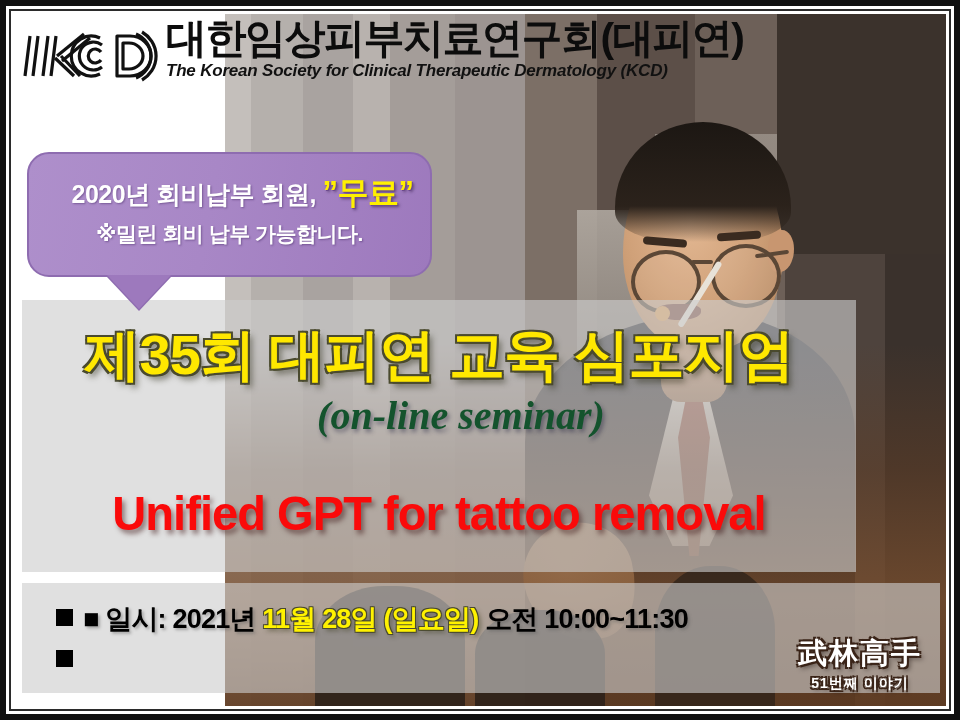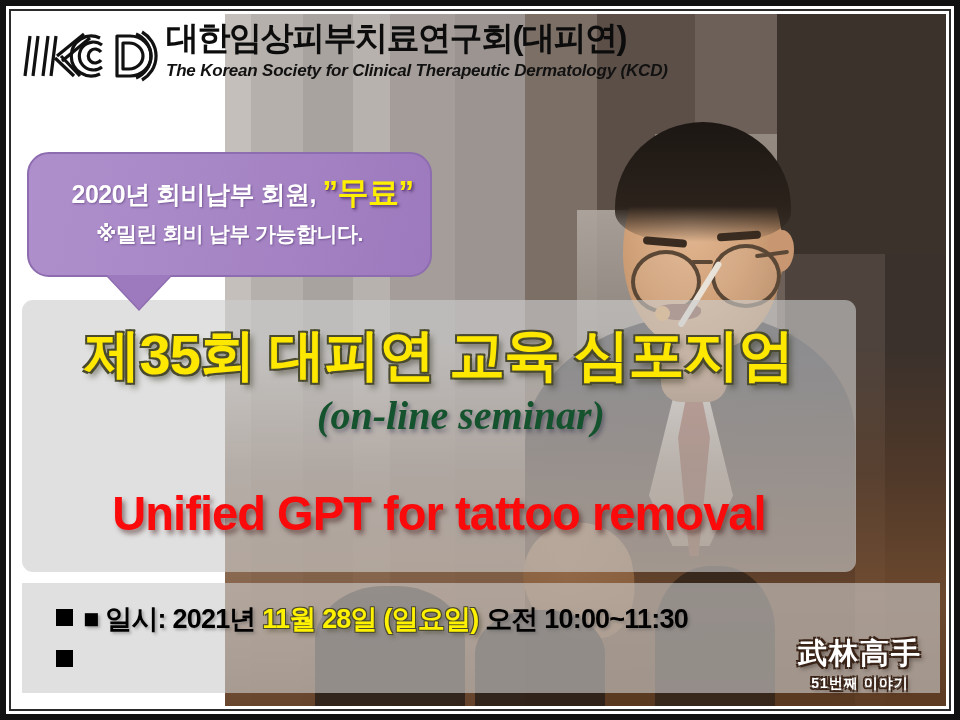--- a/index.html
+++ b/index.html
@@ -78,21 +78,21 @@
   .sp-hand{position:absolute;left:300px;top:508px;width:110px;height:120px;
       background:radial-gradient(ellipse at 40% 40%,#e6bf98,#c2986e);
       border-radius:48% 52% 40% 60%/44% 44% 56% 56%;transform:rotate(-14deg);}
   .aud-sil{position:absolute;bottom:0;background:#2c211a;border-radius:46% 46% 0 0;opacity:.9;}
 
   
   .header{position:absolute;left:14px;top:14px;width:932px;height:80px;z-index:12;}
   .hdr-white{position:absolute;left:0;top:0;width:211px;height:80px;background:#fff;}
   .logo{position:absolute;left:8px;top:10px;width:140px;height:62px;}
   .hdr-texts{position:absolute;left:152px;top:2px;}
-  .hdr-ko{font-size:33px;font-weight:bold;color:#0c0c0c;letter-spacing:-1.5px;
+  .hdr-ko{font-size:41px;font-weight:bold;color:#0c0c0c;letter-spacing:-1.5px;
      line-height:44px;white-space:nowrap;font-family:"Liberation Sans","DejaVu Sans",sans-serif;}
   .hdr-en{font-size:17px;font-weight:bold;font-style:italic;color:#111;
      white-space:nowrap;letter-spacing:-.2px;line-height:22px;
      font-family:Liberation Sans, sans-serif;}
 
   
   .callout{position:absolute;left:27px;top:152px;width:405px;height:125px;z-index:20;}
   .callout-box{position:absolute;inset:0;border-radius:22px;
       background:linear-gradient(100deg,#ae8fcb 0%,#a887c6 45%,#9d79bd 100%);
       border:2px solid #8e6cb0;box-sizing:border-box;}
@@ -103,21 +103,21 @@
       font-size:25px;font-weight:bold;color:#ffffff;letter-spacing:-.5px;white-space:nowrap;
       text-shadow:1px 1px 2px rgba(60,30,90,.45);padding-left:26px;}
   .callout-l1 .free{color:#fff000;font-size:31px;
       text-shadow:1px 1px 0 #6d4a8d,2px 2px 3px rgba(40,20,60,.55);}
   .callout-l2{position:absolute;left:0;right:0;top:68px;text-align:center;
       font-size:21px;font-weight:bold;color:#ffffff;letter-spacing:-.5px;white-space:nowrap;
       text-shadow:1px 1px 2px rgba(60,30,90,.45);}
 
   
   .band-title{position:absolute;left:22px;top:300px;width:834px;height:272px;
-      background:rgba(205,205,205,.62);z-index:15;border-radius:11px;}
+      background:rgba(205,205,205,.62);z-index:15;}
   .t-main{position:absolute;left:0;right:0;top:18px;text-align:center;
       font-size:56px;font-weight:bold;color:#ffe800;letter-spacing:-1px;white-space:nowrap;
       text-shadow:-2px -2px 0 #4a4a2e, 2px -2px 0 #4a4a2e, -2px 2px 0 #4a4a2e,
                   2px 2px 0 #4a4a2e, 4px 5px 6px rgba(40,40,20,.55);}
   .t-sub{position:absolute;left:0;right:0;top:92px;text-align:center;
       font-size:40px;font-weight:bold;font-style:italic;color:#14532d;white-space:nowrap;
       font-family:"Liberation Serif","DejaVu Serif",serif;
       text-shadow:2px 3px 4px rgba(30,30,60,.45);margin-left:44px;}
   .t-topic{position:absolute;left:0;right:0;top:185px;text-align:center;
       font-size:49px;font-weight:bold;color:#fa0a0a;white-space:nowrap;

